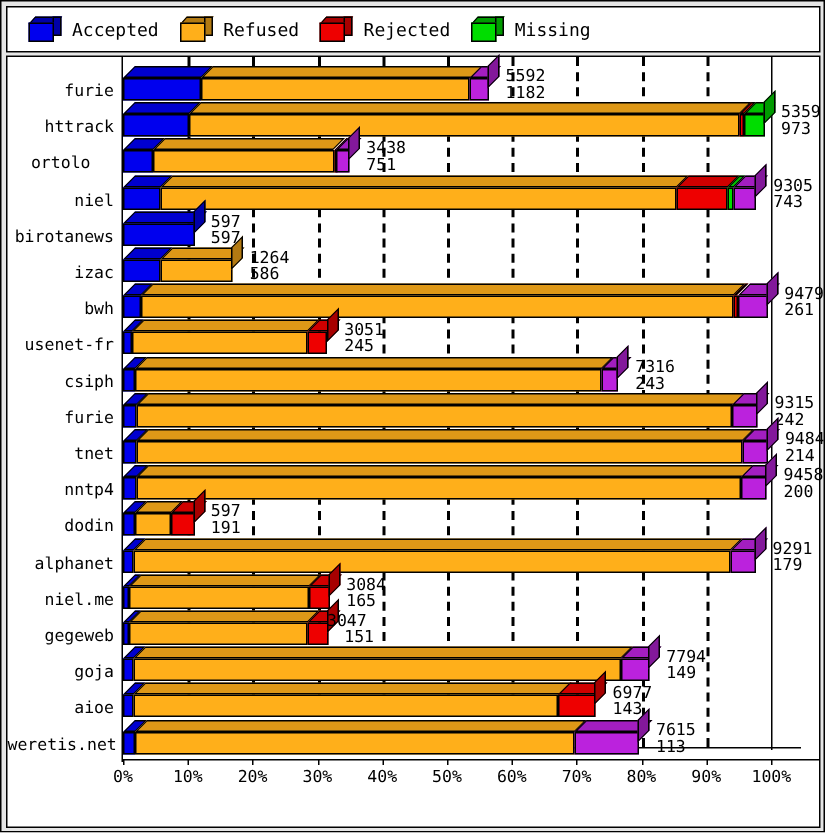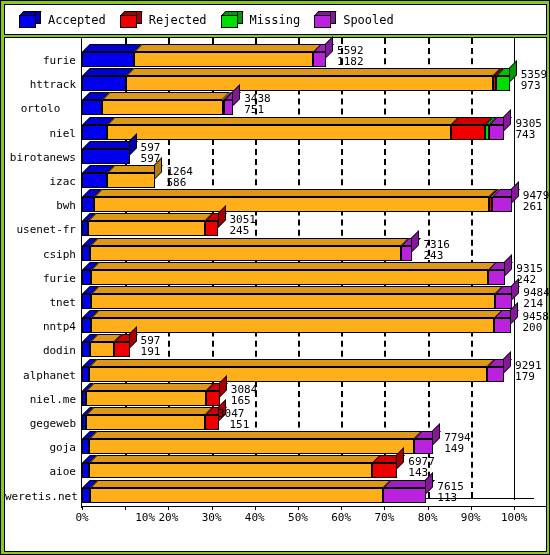--- a/index.html
+++ b/index.html
@@ -1,17 +1,17 @@
 <!DOCTYPE html>
 <html><head>
 <meta charset="utf-8">
 <style>
   html,body{margin:0;padding:0;background:#fff;}
   body{font-family:"DejaVu Sans Mono","Liberation Mono",monospace;}
-  #app{position:relative;width:550px;height:555px;background:#84cc16;
+  #app{position:relative;width:550px;height:555px;background:#e5e5e5;
        border:1px solid #000;box-sizing:border-box;overflow:hidden;}
 
   
   #legend{position:absolute;left:3px;top:3px;width:543px;height:31px;
           border:1px solid #000;background:#fff;box-sizing:border-box;
           display:flex;align-items:center;}
   .legend-item{display:flex;align-items:center;margin-left:14px;}
   .legend-cube{position:relative;width:22px;height:17px;margin-right:7px;}
   .legend-cube .face{position:absolute;left:0;top:4px;width:17px;height:13px;border:1px solid #000;box-sizing:border-box;}
   .legend-cube .side{position:absolute;left:16px;top:0px;width:6px;height:13px;border:1px solid #000;box-sizing:border-box;}
@@ -44,44 +44,44 @@
 <div id="app">
 
   <div id="legend">
       <div class="legend-item">
         <span class="legend-cube">
           <span class="topf" style="background:#0000a7"></span>
           <span class="side" style="background:#0000a7"></span>
           <span class="face" style="background:#0000ee"></span>
         </span>
         <span class="legend-label">Accepted</span>
+      </div>
+      <div class="legend-item">
+        <span class="legend-cube">
+          <span class="topf" style="background:#b37a12"></span>
+          <span class="side" style="background:#b37a12"></span>
+          <span class="face" style="background:#ffaf1a"></span>
+        </span>
+        <span class="legend-label">Refused</span>
       </div>
       <div class="legend-item">
         <span class="legend-cube">
           <span class="topf" style="background:#a70000"></span>
           <span class="side" style="background:#a70000"></span>
           <span class="face" style="background:#ee0000"></span>
         </span>
         <span class="legend-label">Rejected</span>
       </div>
       <div class="legend-item">
         <span class="legend-cube">
           <span class="topf" style="background:#009b00"></span>
           <span class="side" style="background:#009b00"></span>
           <span class="face" style="background:#00dd00"></span>
         </span>
         <span class="legend-label">Missing</span>
-      </div>
-      <div class="legend-item">
-        <span class="legend-cube">
-          <span class="topf" style="background:#83189b"></span>
-          <span class="side" style="background:#83189b"></span>
-          <span class="face" style="background:#bb22dd"></span>
-        </span>
-        <span class="legend-label">Spooled</span>
       </div>
     </div>
 
   <div id="plot">
       <div class="axisborder" style="left: 76px; top: 0px; height: 469.8px;"></div>
       <div class="axisborder" style="left: 509px; top: 0px; height: 461.8px;"></div>
       <div class="gridline" style="left: 120.2px; top: 0px; height: 459.8px;"></div>
       <div class="gridline" style="left: 163.4px; top: 0px; height: 459.8px;"></div>
       <div class="gridline" style="left: 206.6px; top: 0px; height: 459.8px;"></div>
       <div class="gridline" style="left: 249.8px; top: 0px; height: 459.8px;"></div>
@@ -282,21 +282,21 @@
       <div class="seg-top" style="left: 84.919px; top: 441.6px; width: 292.658px; height: 8px; background: rgb(222, 152, 23); transform: skewX(-45deg); transform-origin: left bottom;"></div>
       <div class="seg" style="left: 84.919px; top: 449.6px; width: 292.658px; height: 15px; background: rgb(255, 175, 26);"></div>
       <div class="seg-top" style="left: 377.577px; top: 441.6px; width: 43.7266px; height: 8px; background: rgb(163, 30, 192); transform: skewX(-45deg); transform-origin: left bottom;"></div>
       <div class="seg" style="left: 377.577px; top: 449.6px; width: 43.7266px; height: 15px; background: rgb(187, 34, 221);"></div>
       <div class="seg-side" style="left: 420.304px; top: 441.6px; width: 8px; height: 15px; background: rgb(131, 24, 155); transform: skewY(-45deg); transform-origin: left top;"></div>
       <div class="vlabel" style="left: 432.304px; top: 442.6px;">7615</div>
       <div class="vlabel" style="left: 432.304px; top: 453.6px;">113</div>
       <div class="tick" style="left: 77px; top: 467.8px;"></div>
       <div class="xtick-label" style="left: 64px; top: 472.8px; width: 26px; text-align: center;">0%</div>
       <div class="tick" style="left: 120.2px; top: 467.8px;"></div>
-      <div class="xtick-label" style="left: 107.2px; top: 472.8px; width: 26px; text-align: center; margin-left: 20px;">10%</div>
+      <div class="xtick-label" style="left: 107.2px; top: 472.8px; width: 26px; text-align: center;">10%</div>
       <div class="tick" style="left: 163.4px; top: 467.8px;"></div>
       <div class="xtick-label" style="left: 150.4px; top: 472.8px; width: 26px; text-align: center;">20%</div>
       <div class="tick" style="left: 206.6px; top: 467.8px;"></div>
       <div class="xtick-label" style="left: 193.6px; top: 472.8px; width: 26px; text-align: center;">30%</div>
       <div class="tick" style="left: 249.8px; top: 467.8px;"></div>
       <div class="xtick-label" style="left: 236.8px; top: 472.8px; width: 26px; text-align: center;">40%</div>
       <div class="tick" style="left: 293px; top: 467.8px;"></div>
       <div class="xtick-label" style="left: 280px; top: 472.8px; width: 26px; text-align: center;">50%</div>
       <div class="tick" style="left: 336.2px; top: 467.8px;"></div>
       <div class="xtick-label" style="left: 323.2px; top: 472.8px; width: 26px; text-align: center;">60%</div>

